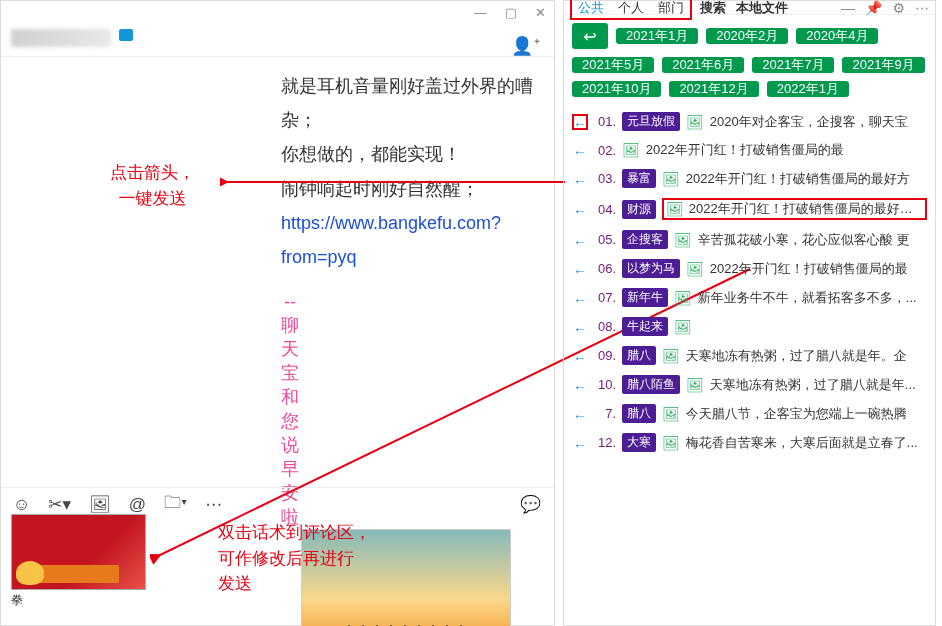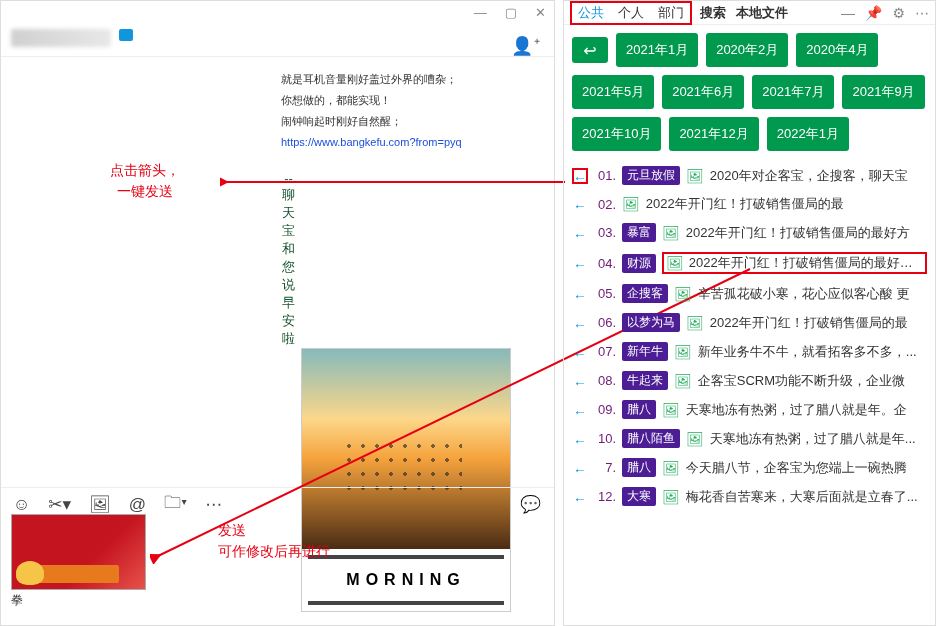--- a/index.html
+++ b/index.html
@@ -4,51 +4,51 @@
 <style>
 * { margin: 0; padding: 0; box-sizing: border-box; font-family: "Microsoft YaHei", Arial, sans-serif; }
 body { width: 942px; height: 626px; position: relative; background: #fff; overflow: hidden; }
 .chat-panel { position: absolute; left: 0; top: 0; width: 555px; height: 626px; border: 1px solid #ddd; }
 .chat-header { height: 56px; border-bottom: 1px solid #eee; position: relative; }
 .win-controls { position: absolute; right: 8px; top: 4px; display: flex; gap: 18px; color: #888; }
 .win-controls span { cursor: pointer; font-size: 13px; }
 .avatar-blur { position: absolute; left: 10px; top: 28px; width: 100px; height: 18px; background: linear-gradient(90deg,#d0d0d0,#e8e8e8); border-radius: 2px; filter: blur(2px);}
 .monitor-icon { position: absolute; left: 118px; top: 28px; width: 14px; height: 12px; background: #1296db; border-radius: 2px;}
 .user-add-icon { position: absolute; right: 14px; top: 32px; color: #666; font-size: 18px;}
-.convo { padding: 12px 16px 8px 280px; font-size: 11px; color: #333; line-height: 1.9; }
+.convo { padding: 12px 16px 8px 280px; font-size: 18px; color: #333; line-height: 1.9; }
 .convo .link { color: #1d4ed8; }
-.convo-sig { text-align: center; color: #14532d; font-size: 13px; margin: 10px 258px 0 0; padding-left: 280px;}
+.convo-sig { text-align: center; color: #ec4899; font-size: 18px; margin: 10px 258px 0 0; padding-left: 280px;}
 .convo-sig-inner { display:inline-block; }
 .morning-card { margin-left: 300px; width: 210px; border: 1px solid #ccc; }
 .morning-img { width: 100%; height: 200px; background: linear-gradient(to bottom, #85baba 0%, #fcd78a 35%, #f5a23c 55%, #4a2c14 100%); position: relative; overflow:hidden;}
 .morning-img::after{content:"";position:absolute;left:40px;top:90px;width:120px;height:60px;background:radial-gradient(circle,#222 2px,transparent 2px) 0 0/14px 14px;opacity:.6;}
 .morning-label { background:#fff; text-align:center; padding:12px 0; letter-spacing:6px; border-top:4px solid #444; border-bottom:4px solid #444; margin:6px; font-weight:bold; font-size:16px;}
 .input-toolbar { position: absolute; bottom: 104px; left: 0; right: 0; height: 34px; border-top: 1px solid #eee; display: flex; align-items: center; padding: 0 12px; gap: 18px; color: #444; }
 .input-toolbar .tb-icon { font-size: 17px; cursor: pointer; }
 .input-toolbar .spacer { flex: 1; }
 .input-area { position: absolute; bottom: 16px; left: 10px; }
 .thumb { width: 135px; height: 76px; background: linear-gradient(135deg,#c4141f 60%,#e8524a); border:1px solid #aaa; position:relative; display:flex; align-items:flex-end; justify-content:center; padding-bottom:6px;}
 .thumb-logo { width:80px; height:18px; background:#e87a1e; border-radius:2px;}
 .thumb-cow { position:absolute; left:4px; bottom:4px; width:28px; height:24px; background:#f6c447; border-radius:50% 50% 40% 40%;}
 .thumb-label { font-size: 12px; color:#333; margin-top: 2px;}
-.annotation-red { position: absolute; color: #e60012; font-size: 14px; line-height: 1.5; font-weight: 400; }
+.annotation-red { position: absolute; color: #e60012; font-size: 17px; line-height: 1.5; font-weight: 400; }
 .ann1 { left: 110px; top: 160px; text-align: center; }
 .ann2 { left: 218px; top: 520px; }
 .arrow-svg { position: absolute; pointer-events: none; }
 
 .side-panel { position: absolute; left: 563px; top: 0; width: 373px; height: 626px; border: 1px solid #ddd; }
-.side-header { height: 24px; border-bottom: 1px solid #eee; display: flex; align-items: center; padding: 0 6px; font-size: 13px; }
+.side-header { height: 14px; border-bottom: 1px solid #eee; display: flex; align-items: center; padding: 0 6px; font-size: 13px; }
 .side-tabs { display: flex; gap: 10px; border: 2px solid #e60012; padding: 1px 4px;}
 .side-tab { cursor: pointer; padding: 0 2px; color: #333;}
 .side-tab.active { color: #1296db; }
 .side-header .rest { margin-left: 8px; color: #333; display:flex; gap:10px;font-weight:bold;}
 .side-header .wicons { margin-left: auto; display: flex; gap: 10px; color: #888; font-size: 14px;}
 .folders { padding: 8px 8px 6px 8px; display: flex; flex-wrap: wrap; gap: 8px; align-items: center; }
 .back-btn { width: 36px; height: 26px; background: #00994d; color: #fff; display: flex; align-items: center; justify-content: center; border-radius: 3px; font-size: 16px; cursor:pointer;}
-.folder-btn { height: 34px; padding: 0 10px; background: #00994d; color: #fff; border-radius: 3px; font-size: 13px; display:flex; align-items:center; cursor:pointer;}
+.folder-btn { height: 16px; padding: 0 10px; background: #00994d; color: #fff; border-radius: 3px; font-size: 13px; display:flex; align-items:center; cursor:pointer;}
 .list { padding: 4px 6px; }
 .list-row { display: flex; align-items: center; gap: 6px; font-size: 13px; color: #333; padding: 5px 2px; cursor:pointer; position:relative;}
 .list-row .arrow-box { width: 16px; height: 16px; border: 2px solid #e60012; color: #1296db; display: flex; align-items:center; justify-content:center; font-size: 14px; line-height:1; font-weight:bold;}
 .list-row .arrow-plain { width:16px; color:#1296db; font-size:14px; font-weight:bold; text-align:center;}
 .list-row .num { width: 22px; color: #701a75; text-align:right;}
 .list-row .tag { background: #4c1d95; color: #fff; padding: 1px 5px; border-radius: 2px; font-size: 12px; white-space:nowrap;}
 .list-row .pic-icon { color:#27ae60; font-size:14px;}
 .list-row .title { flex: 1; white-space: nowrap; overflow: hidden; text-overflow: ellipsis; }
 .list-row .boxed { border: 2px solid #e60012; padding: 0 2px; display:flex; align-items:center; gap:5px; flex:1; overflow:hidden;}
 .tooltip-hint { position:absolute; left:78px; top:196px; background:#ffffe1; border:1px solid #666; padding:2px 6px; font-size:12px; z-index:5;}
@@ -99,22 +99,23 @@
     </div>
     <div class="thumb-label">拳</div>
   </div>
 </div>
 
 <div class="annotation-red ann1">
   <div>点击箭头，</div>
   <div>一键发送</div>
 </div>
 <div class="annotation-red ann2">
+  <div>双击话术到评论区，</div>
+  <div>可作修改后再进行</div>
   <div>发送</div>
-  <div>可作修改后再进行</div>
 </div>
 
 <svg class="arrow-svg" style="left:220px;top:172px;width:350px;height:20px">
   <defs>
       <marker id="ah1" markerWidth="10" markerHeight="10" refX="2" refY="3" orient="auto">
         <path d="M6,0 L0,3 L6,6 Z" fill="#e60012"></path>
       </marker>
     </defs>
   <line x1="345" y1="10" x2="5" y2="10" stroke="#e60012" stroke-width="2" marker-end="url(#ah1)"></line>
 </svg>
@@ -209,21 +210,20 @@
       <span class="num">07.</span>
       <span class="tag">新年牛</span>
       <span class="pic-icon">🖼</span>
       <span class="title">新年业务牛不牛，就看拓客多不多，...</span>
     </div>
     <div class="list-row">
       <span class="arrow-plain">←</span>
       <span class="num">08.</span>
       <span class="tag">牛起来</span>
       <span class="pic-icon">🖼</span>
-      <span class="title">企客宝SCRM功能不断升级，企业微</span>
     </div>
     <div class="list-row">
       <span class="arrow-plain">←</span>
       <span class="num">09.</span>
       <span class="tag">腊八</span>
       <span class="pic-icon">🖼</span>
       <span class="title">天寒地冻有热粥，过了腊八就是年。企</span>
     </div>
     <div class="list-row">
       <span class="arrow-plain">←</span>

